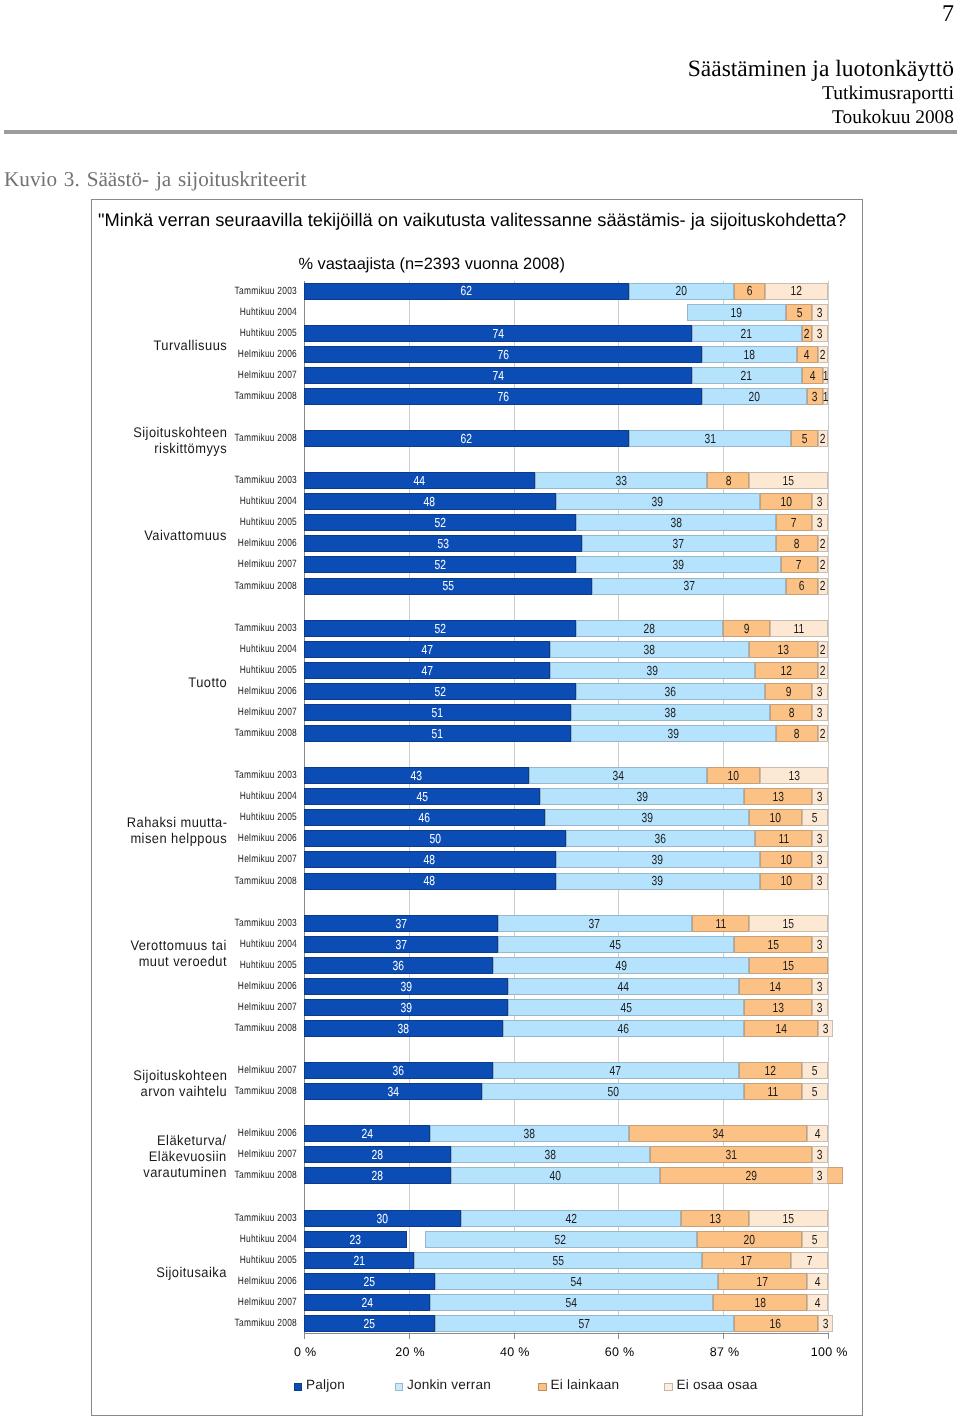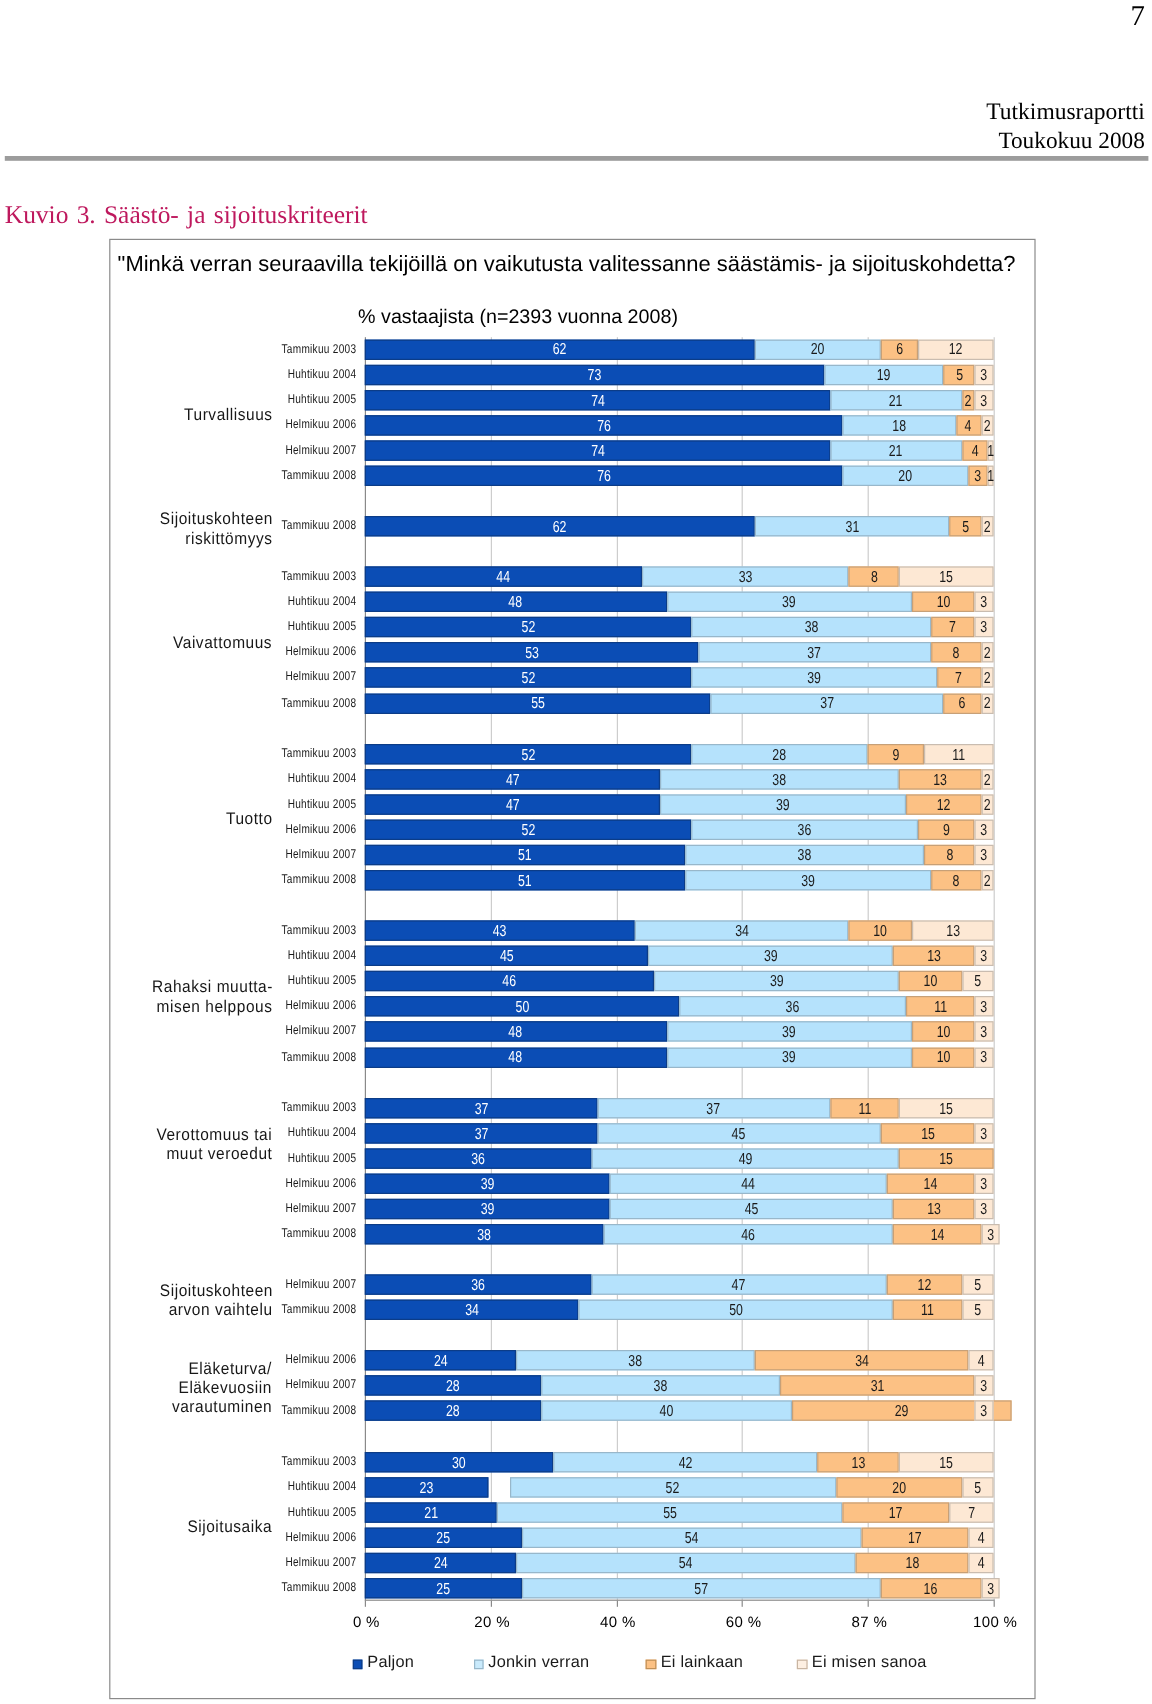--- a/index.html
+++ b/index.html
@@ -10,21 +10,21 @@
 
   #page-num{position:absolute;right:6px;top:1px;font-family:"Liberation Serif",serif;font-size:24px;color:#000;line-height:26px;}
   #logo{position:absolute;left:6px;top:6px;width:200px;height:125px;}
   #logo-mark{position:absolute;left:-6px;top:-6px;width:80px;height:104px;}
   #logo-word{position:absolute;left:-4px;top:97px;font-family:"Liberation Serif",serif;font-size:20px;line-height:20px;color:#231f20;white-space:nowrap;transform:scaleX(0.745);transform-origin:0 50%;}
   #hdr-title{position:absolute;right:6px;top:57px;font-family:"Liberation Serif",serif;font-size:23.5px;line-height:25px;color:#000;white-space:nowrap;}
   #hdr-sub{position:absolute;right:6px;top:83px;font-family:"Liberation Serif",serif;font-size:19.6px;line-height:21px;color:#000;white-space:nowrap;}
   #hdr-date{position:absolute;right:6px;top:107px;font-family:"Liberation Serif",serif;font-size:19.4px;line-height:21px;color:#000;white-space:nowrap;}
   #hdr-rule{position:absolute;left:4px;top:129.6px;width:953px;height:4.4px;background:#9c9c9c;}
 
-  #fig-caption{position:absolute;left:4px;top:167px;font-family:"Liberation Serif",serif;font-size:21.2px;line-height:24px;color:#be185d;white-space:nowrap;word-spacing:1.6px;}
+  #fig-caption{position:absolute;left:4px;top:167px;font-family:"Liberation Serif",serif;font-size:21.2px;line-height:24px;color:#737373;white-space:nowrap;word-spacing:1.6px;}
 
   #chart{position:absolute;left:91px;top:199px;width:772px;height:1217px;border:1px solid #8a8a8a;background:#fff;box-sizing:border-box;}
   #chart-question{position:absolute;left:6px;top:8.5px;font-size:18.3px;line-height:22px;color:#000;white-space:nowrap;}
   #chart-subtitle{position:absolute;left:114.7px;top:53.5px;width:450px;text-align:center;font-size:16.4px;line-height:20px;color:#000;}
 
   #plot{position:absolute;left:212px;top:80.5px;width:524px;height:1053.5px;}
   .gridline{position:absolute;top:0;width:1px;height:1053.5px;background:#cdcdcd;}
   #plot-frame-l{position:absolute;left:0;top:0;width:1px;height:1053.5px;background:#8a8a8a;}
   #plot-frame-b{position:absolute;left:0;top:1052.5px;width:525px;height:1px;background:#8a8a8a;}
 
@@ -53,20 +53,21 @@
   .leglabel{margin-left:3.8px;margin-top:-3.2px;font-size:13.6px;line-height:16px;color:#1a1a1a;white-space:nowrap;letter-spacing:0.2px;}
   .legbox{margin-top:2px;}
 </style>
 </head>
 <body>
 
 <div class="page">
   <div id="page-num">7</div>
 
 
+  <div id="hdr-title">Säästäminen ja luotonkäyttö</div>
   <div id="hdr-sub">Tutkimusraportti</div>
   <div id="hdr-date">Toukokuu 2008</div>
   <div id="hdr-rule"></div>
 
   <div id="fig-caption">Kuvio 3. Säästö- ja sijoituskriteerit</div>
 
   <div id="chart">
     <div id="chart-question">"Minkä verran seuraavilla tekijöillä on vaikutusta valitessanne säästämis- ja sijoituskohdetta?</div>
     <div id="chart-subtitle">% vastaajista (n=2393 vuonna 2008)</div>
     <div id="plot">
@@ -86,23 +87,20 @@
           </div>
         <div class="seg s2" style="left:429.68px;width:31.44px">
             <span>6</span>
           </div>
         <div class="seg s3" style="left:461.12px;width:62.88px">
             <span>12</span>
           </div>
       </div>
       <div class="rowlabel" style="top:2.04px;left:-145px;width:138px;line-height:17.00px;height:17.00px">Tammikuu 2003</div>
       <div class="row" style="top:23.11px;width:524.00px">
-        <div class="seg s0" style="left:0.00px;width:382.52px">
-            <span>73</span>
-          </div>
         <div class="seg s1" style="left:382.52px;width:99.56px">
             <span>19</span>
           </div>
         <div class="seg s2" style="left:482.08px;width:26.20px">
             <span>5</span>
           </div>
         <div class="seg s3" style="left:508.28px;width:15.72px">
             <span>3</span>
           </div>
       </div>
@@ -757,16 +755,16 @@
     <div class="leg" style="left:302.6px;top:1180.5px">
       <div class="legbox lb1"></div>
       <div class="leglabel">Jonkin verran</div>
     </div>
     <div class="leg" style="left:446.3px;top:1180.5px">
       <div class="legbox lb2"></div>
       <div class="leglabel">Ei lainkaan</div>
     </div>
     <div class="leg" style="left:572.2px;top:1180.5px">
       <div class="legbox lb3"></div>
-      <div class="leglabel">Ei misen sanoa</div>
+      <div class="leglabel">Ei osaa osaa</div>
     </div>
   </div>
 </div>
 
 </body></html>

